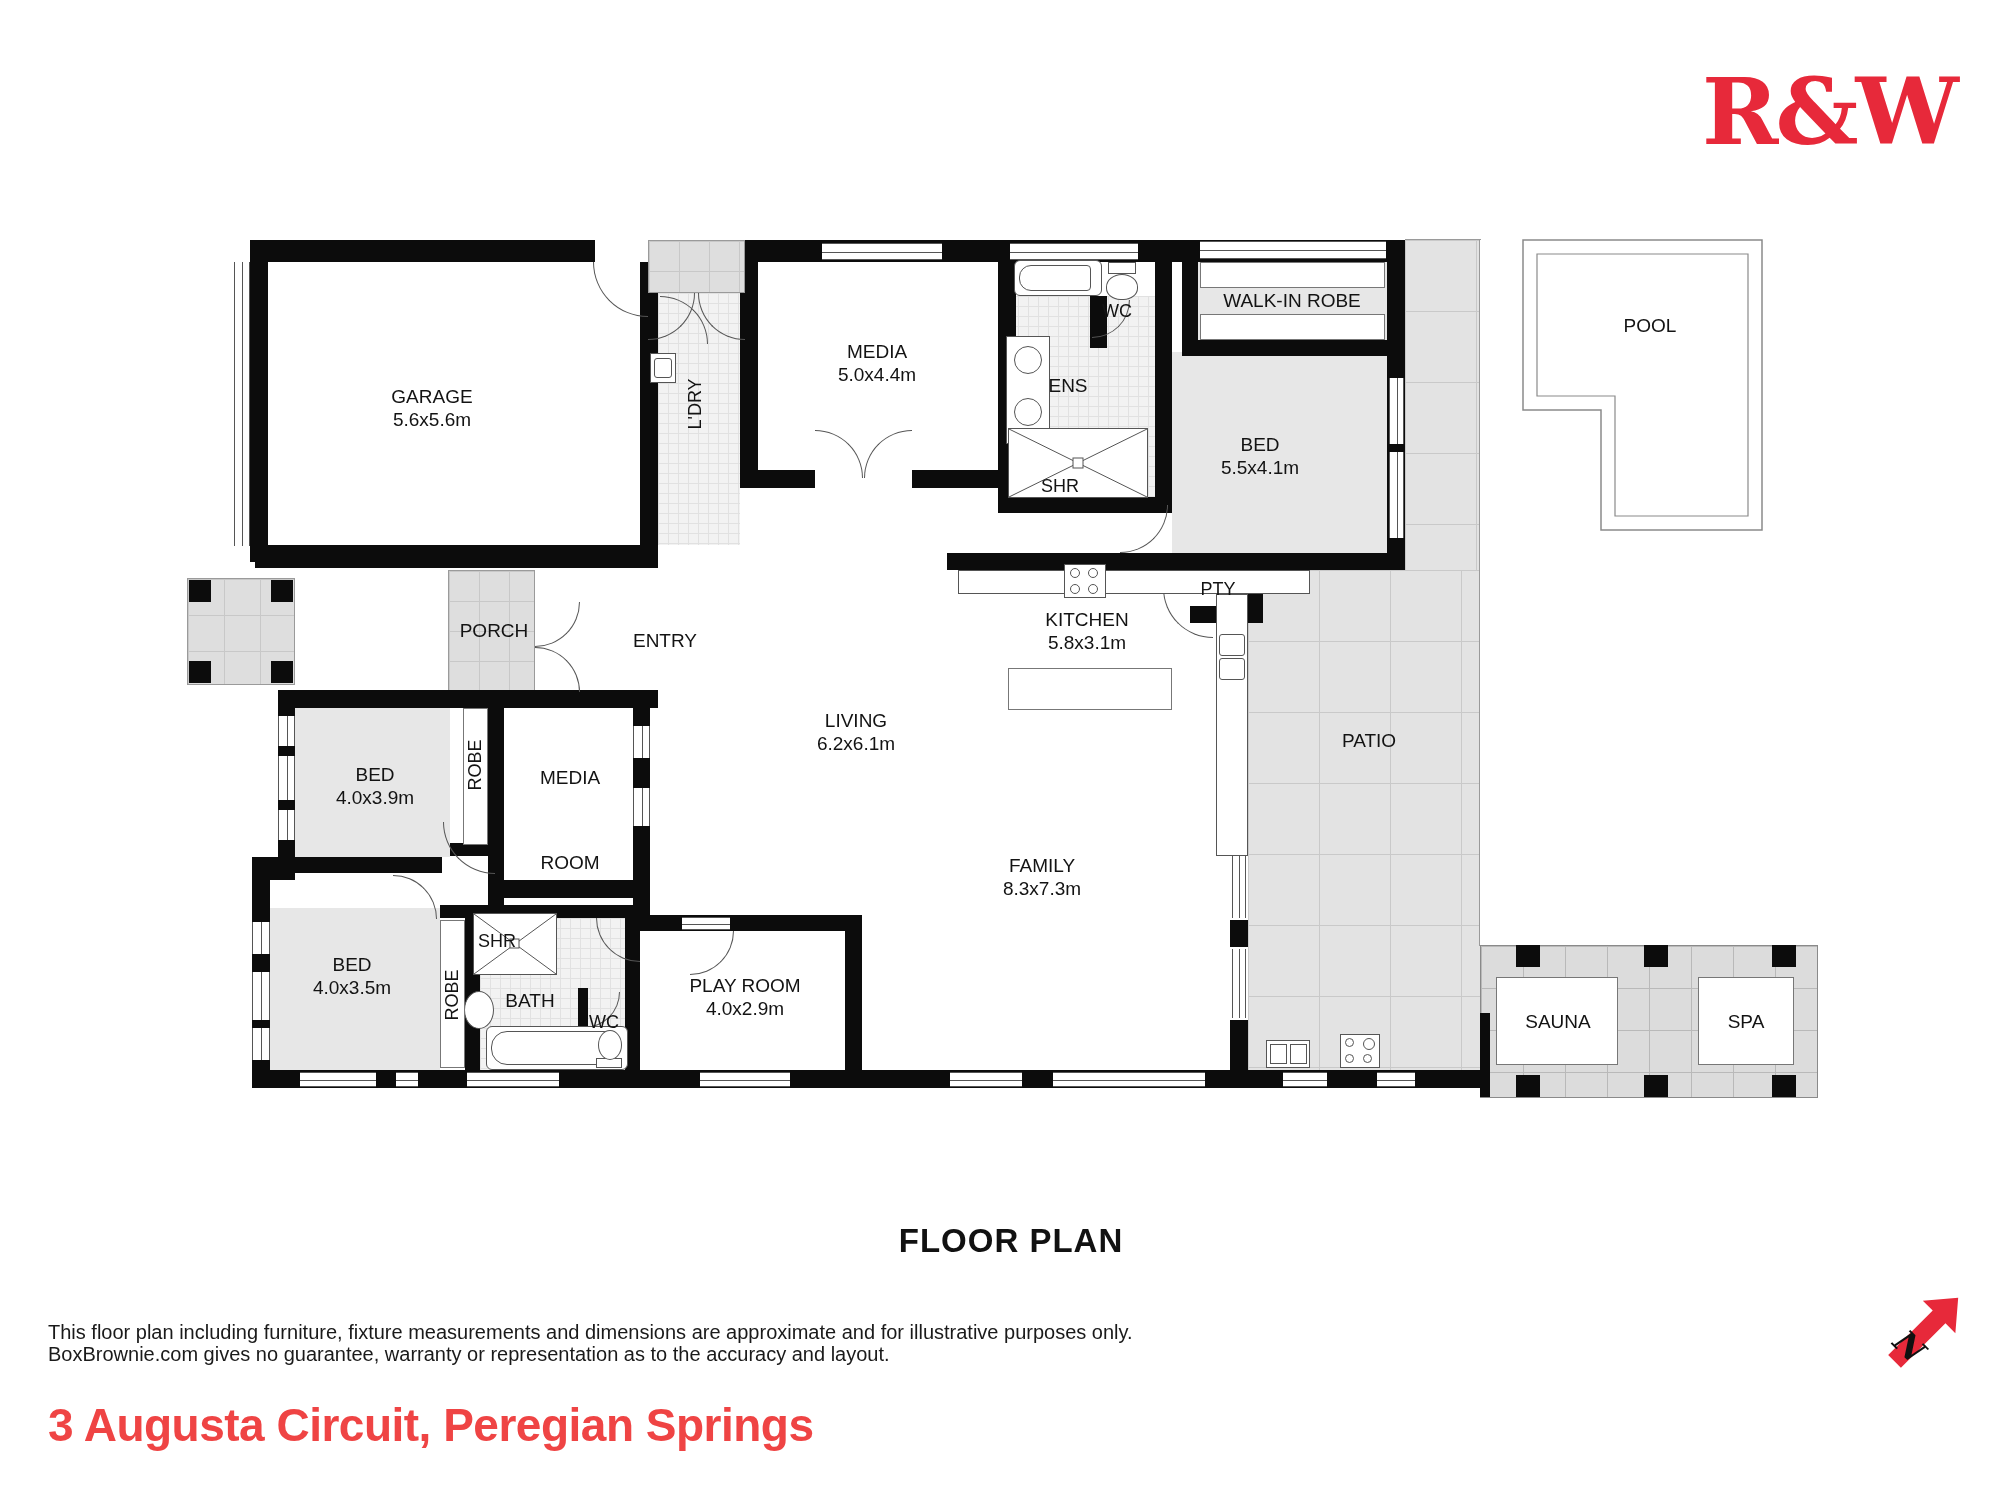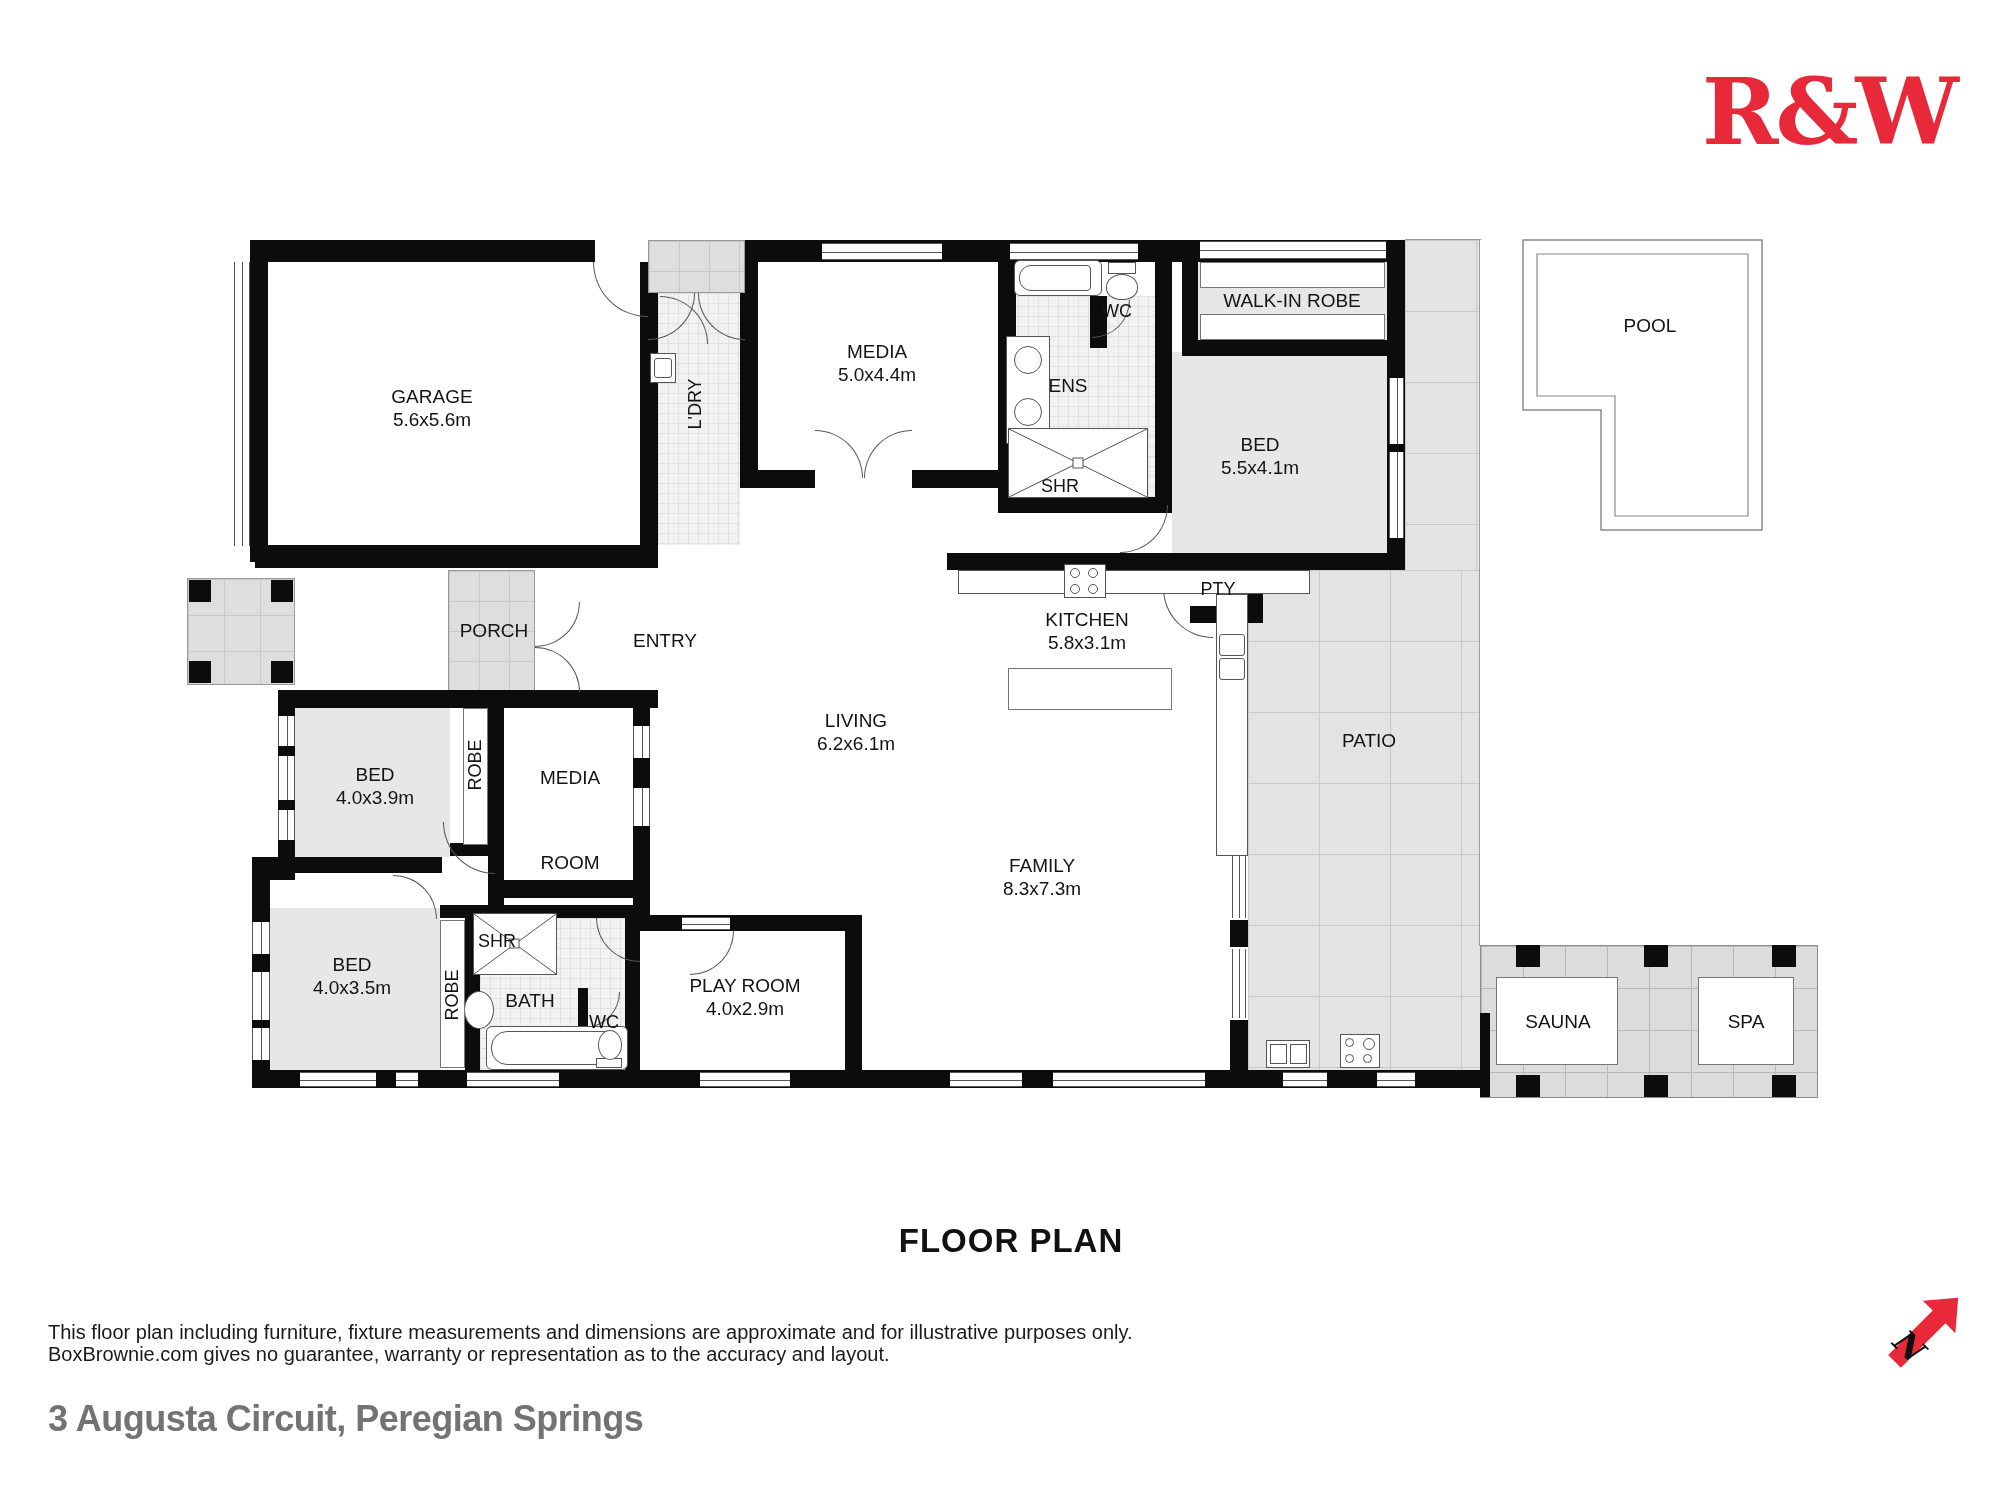--- a/index.html
+++ b/index.html
@@ -24,21 +24,21 @@
   .arc{position:absolute;}
   .arc-bl{border-left:1px solid #555;border-bottom:1px solid #555;border-bottom-left-radius:100%;}
   .arc-br{border-right:1px solid #555;border-bottom:1px solid #555;border-bottom-right-radius:100%;}
   .arc-tl{border-left:1px solid #555;border-top:1px solid #555;border-top-left-radius:100%;}
   .arc-tr{border-right:1px solid #555;border-top:1px solid #555;border-top-right-radius:100%;}
   .rlabel{position:absolute;transform:translate(-50%,-50%);text-align:center;font-size:19px;line-height:23px;color:#131313;white-space:nowrap;z-index:40;}
   .rlabel.vert{transform:translate(-50%,-50%) rotate(-90deg);}
   .rlabel.sm{font-size:18px;}
   .plan-title{position:absolute;transform:translate(-50%,-50%);font-size:33px;font-weight:bold;letter-spacing:1px;color:#111;}
   .disclaimer{position:absolute;font-size:20px;line-height:21.5px;color:#1a1a1a;}
-  .address{position:absolute;font-size:36px;font-weight:bold;color:#737373;letter-spacing:-0.5px;}
+  .address{position:absolute;font-size:46px;font-weight:bold;color:#ef4444;letter-spacing:-0.5px;}
   .logo{position:absolute;font-family:"DejaVu Serif",serif;font-weight:bold;font-size:92px;letter-spacing:-3px;line-height:80px;}
   .z1{z-index:10}.z2{z-index:20}.z3{z-index:30}
 </style>
 </head>
 <body>
 
 <div>
   <div class="fill" style="left:1172px;top:352px;width:215px;height:201px;"></div>
   <div class="fill" style="left:1198px;top:262px;width:189px;height:78px;"></div>
   <div class="fill" style="left:295px;top:708px;width:155px;height:149px;"></div>

